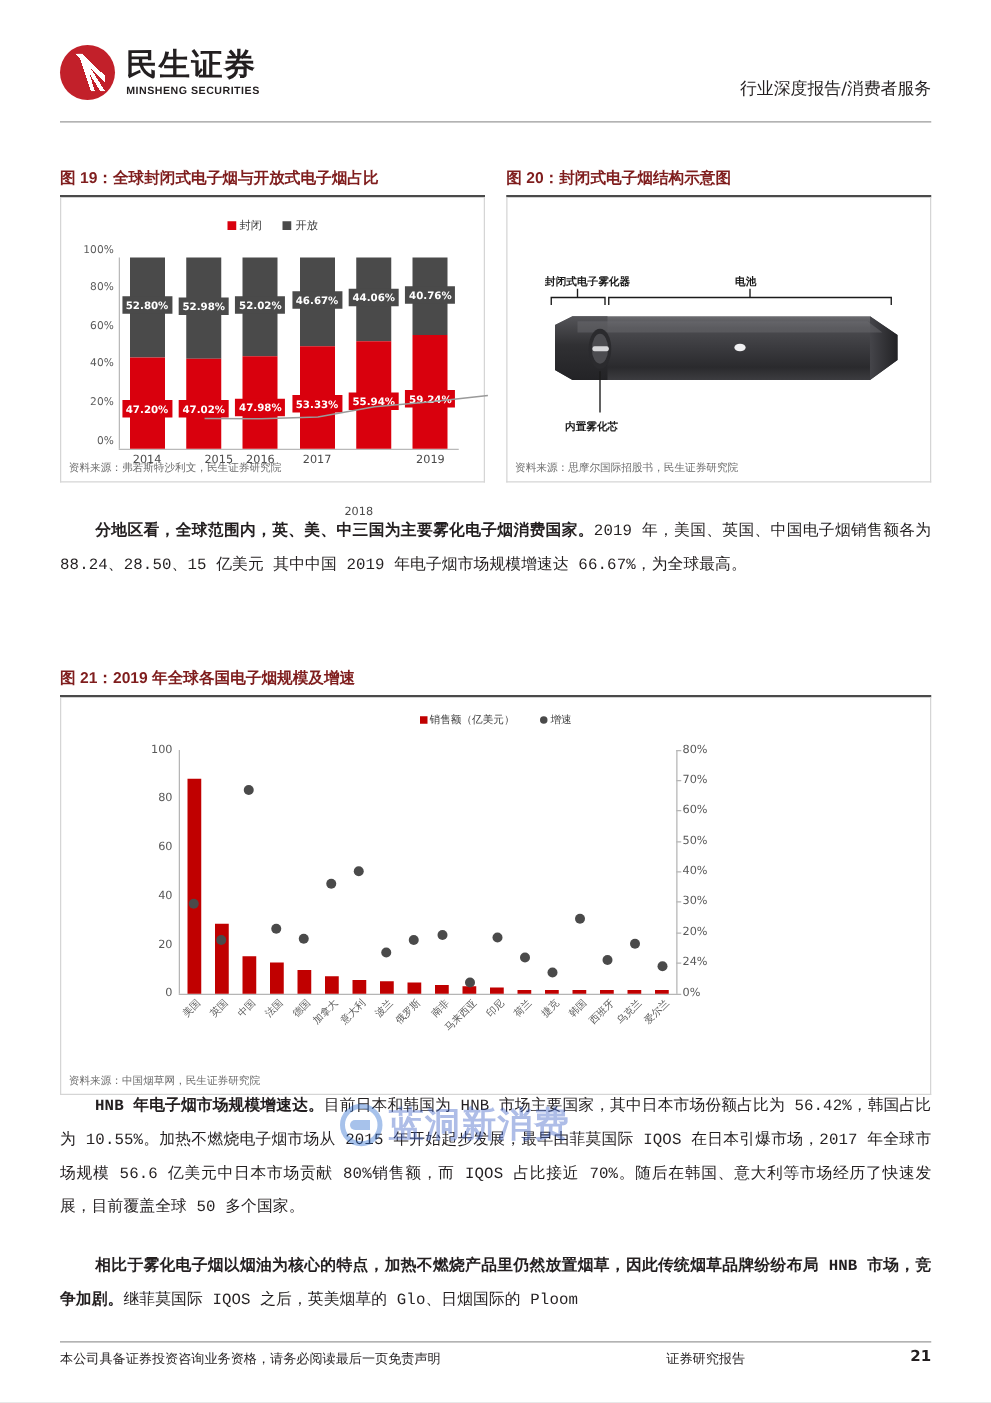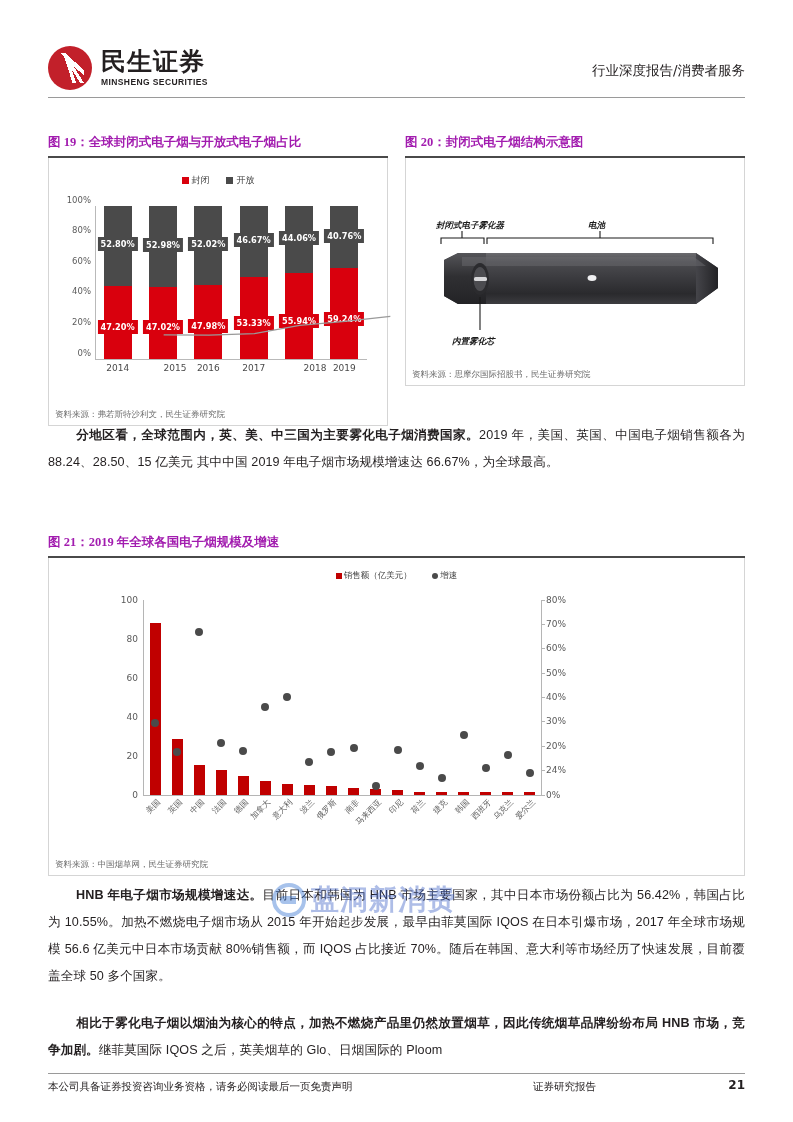--- a/index.html
+++ b/index.html
@@ -22,21 +22,21 @@
   .header {
     position: absolute;
     left: 48px;
     top: 36px;
     width: 697px;
     height: 56px;
   }
   .logo-wrap {
     position: absolute;
     left: 0;
-    top: 10px;
+    top: 0;
     display: flex;
     align-items: center;
     justify-content: space-between;
   }
   .logo-mark {
     width: 44px;
     height: 44px;
     border-radius: 50%;
     background: #c2202a;
     position: relative;
@@ -86,24 +86,24 @@
     height: 1px;
     background: #9a9a9a;
   }
 
   
   .fig {
     position: absolute;
     box-sizing: border-box;
   }
   .fig-title {
-    font-family: Liberation Serif, serif;
+    font-family: Liberation Sans, sans-serif;
     font-size: 12.5px;
     font-weight: bold;
-    color: #a21caf;
+    color: #7f1d1d;
     padding-bottom: 5px;
   }
   .fig-title-rule {
     height: 1.6px;
     background: #4a4a4a;
     width: 100%;
   }
   .fig-body {
     border: 1px solid #d5d5d5;
     border-top: none;
@@ -216,21 +216,20 @@
 
   
   .f20-canvas { position: absolute; inset: 0; }
   .f20-cap {
     position: absolute;
     font-family: "DejaVu Sans", sans-serif;
     font-size: 8.5px;
     font-weight: bold;
     color: #1b1b1b;
     white-space: nowrap;
-    font-style: italic;
   }
 
   
   .f21-legend {
     position: absolute;
     top: 12px; left: 0; right: 0;
     text-align: center;
     font-family: "DejaVu Sans", sans-serif;
     font-size: 8.5px;
     color: #3d3d3d;
@@ -310,27 +309,26 @@
     font-size: 8px;
     color: #5b5b5b;
     white-space: nowrap;
     transform-origin: left top;
     transform: rotate(-45deg) translateX(-100%);
   }
 
   
   .para {
     position: absolute;
-    font-family: Liberation Sans, sans-serif;
+    font-family: Liberation Mono, monospace;
     font-size: 12.6px;
     line-height: 27px;
     color: #231f20;
     text-align: justify;
     letter-spacing: 0.1px;
-    margin-top: 10px;
   }
   .para b { font-weight: bold; }
 
   
   .watermark {
     position: absolute;
     left: 272px;
     top: 876px;
     width: 285px;
     height: 48px;
@@ -408,21 +406,21 @@
         <div class="logo-en">MINSHENG SECURITIES</div>
       </div>
     </div>
     <div class="header-right">行业深度报告/消费者服务</div>
   </div>
   <div class="header-rule"></div>
 
   <div class="fig" style="left:48px; top:134px; width:340px;">
     <div class="fig-title">图 19：全球封闭式电子烟与开放式电子烟占比</div>
     <div class="fig-title-rule"></div>
-    <div class="fig-body" style="height:268px;">
+    <div class="fig-body" style="height:228px;">
 
       <div class="f19-legend">
         <span class="i"><span class="sw" style="background:#d9000d"></span><span>封闭</span></span>
         <span class="i"><span class="sw" style="background:#4a4a4a"></span><span>开放</span></span>
       </div>
 
       <div class="f19-ylabels">
         <div style="top:153px">0%</div>
         <div style="top:122.4px">20%</div>
         <div style="top:91.8px">40%</div>
@@ -474,21 +472,21 @@
           <svg class="f19-trend" width="272" height="153">
             <polyline points="22.666666666666668,80.78399999999999 68,81.0594 113.33333333333334,79.59060000000001 158.66666666666666,71.4051 204,67.4118 249.33333333333334,62.36279999999999" fill="none" stroke="#9a9a9a" stroke-width="1.2"></polyline>
           </svg>
         </div>
 
       <div class="f19-xlabels" id="f19xlabels">
           <span style="left: 22.6667px;">2014</span>
           <span style="left: 80px;">2015</span>
           <span style="left: 113.333px;">2016</span>
           <span style="left: 158.667px;">2017</span>
-          <span style="left: 220px;">2018</span>
+          <span style="left: 192px; margin-top: 42px;">2018</span>
           <span style="left: 249.333px;">2019</span>
         </div>
 
       <div class="fig-source" style="position:absolute; bottom:4px; left:0;">资料来源：弗若斯特沙利文，民生证券研究院</div>
     </div>
   </div>
 
   <div class="fig" style="left:405px; top:134px; width:340px;">
     <div class="fig-title">图 20：封闭式电子烟结构示意图</div>
     <div class="fig-title-rule"></div>

